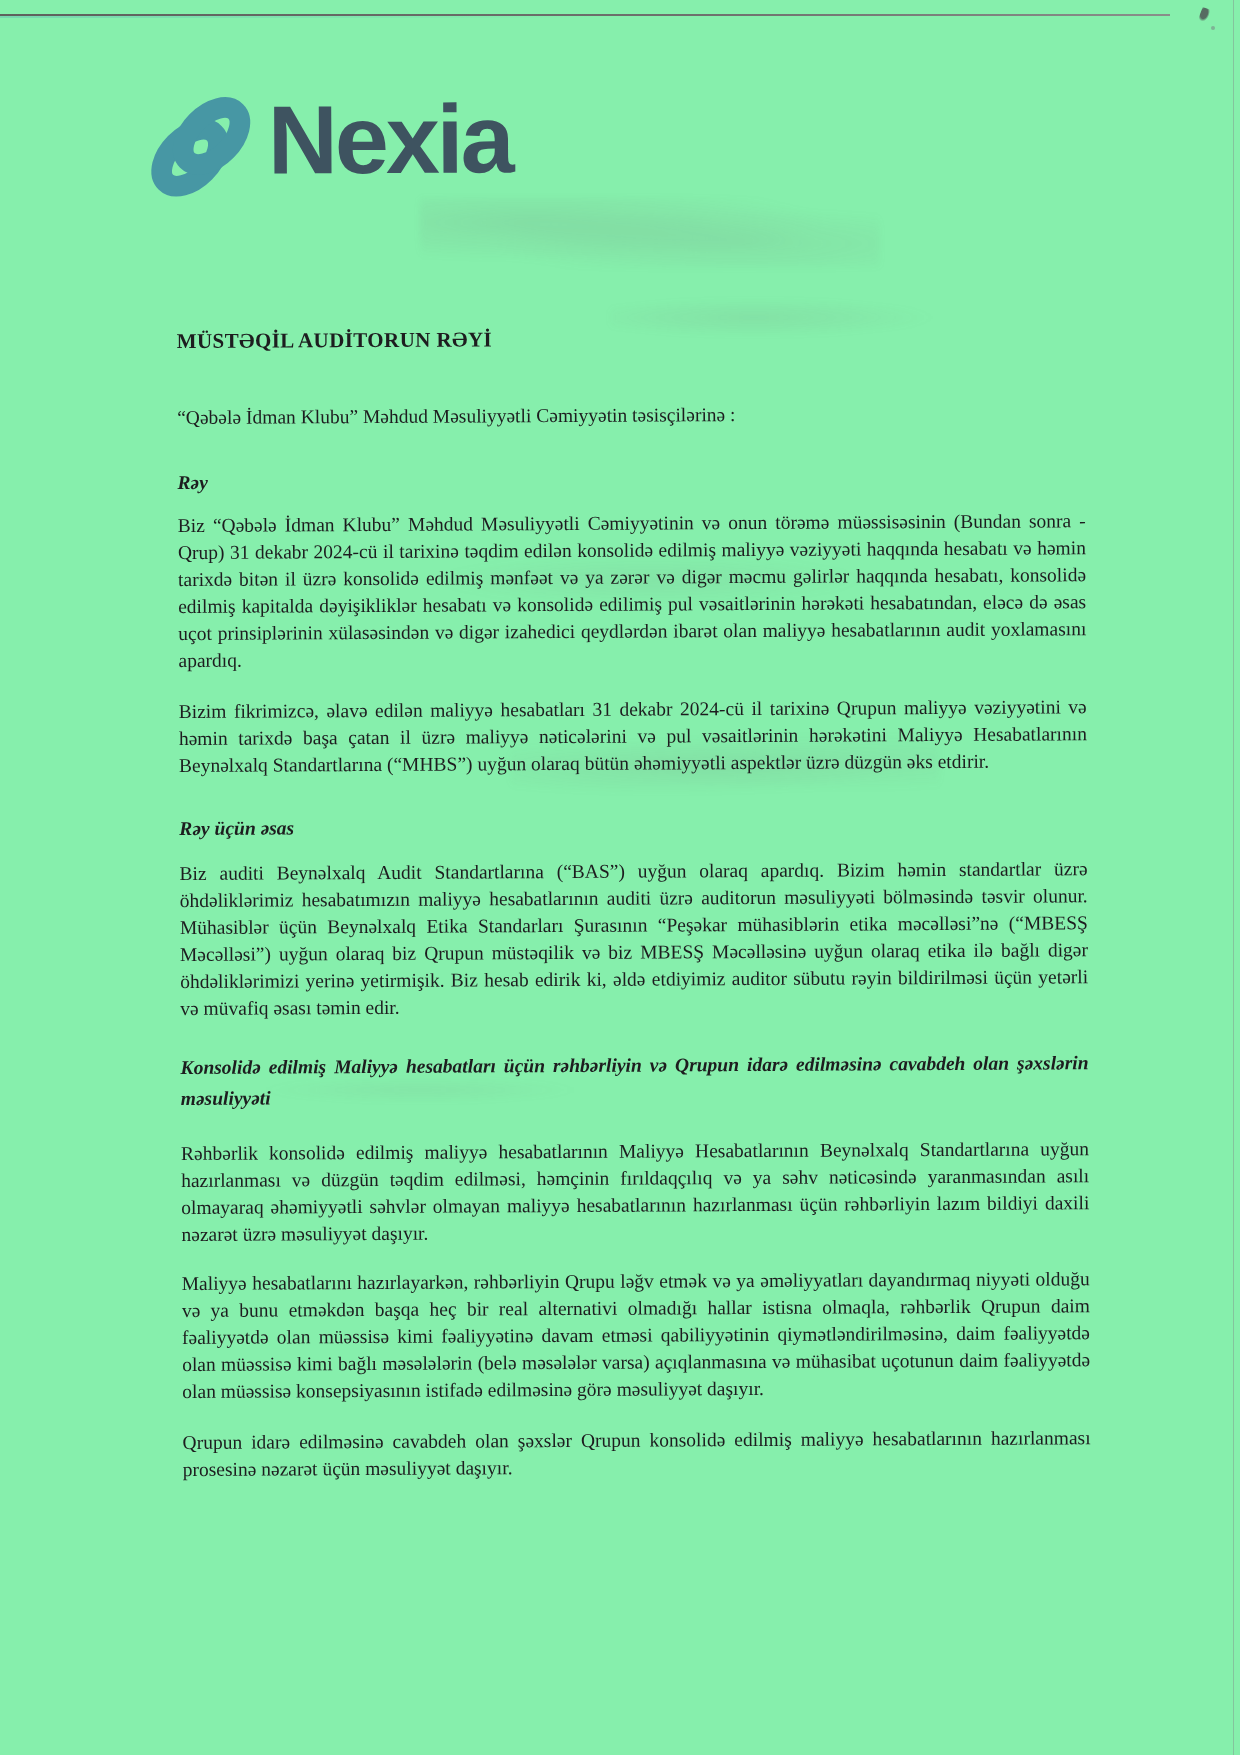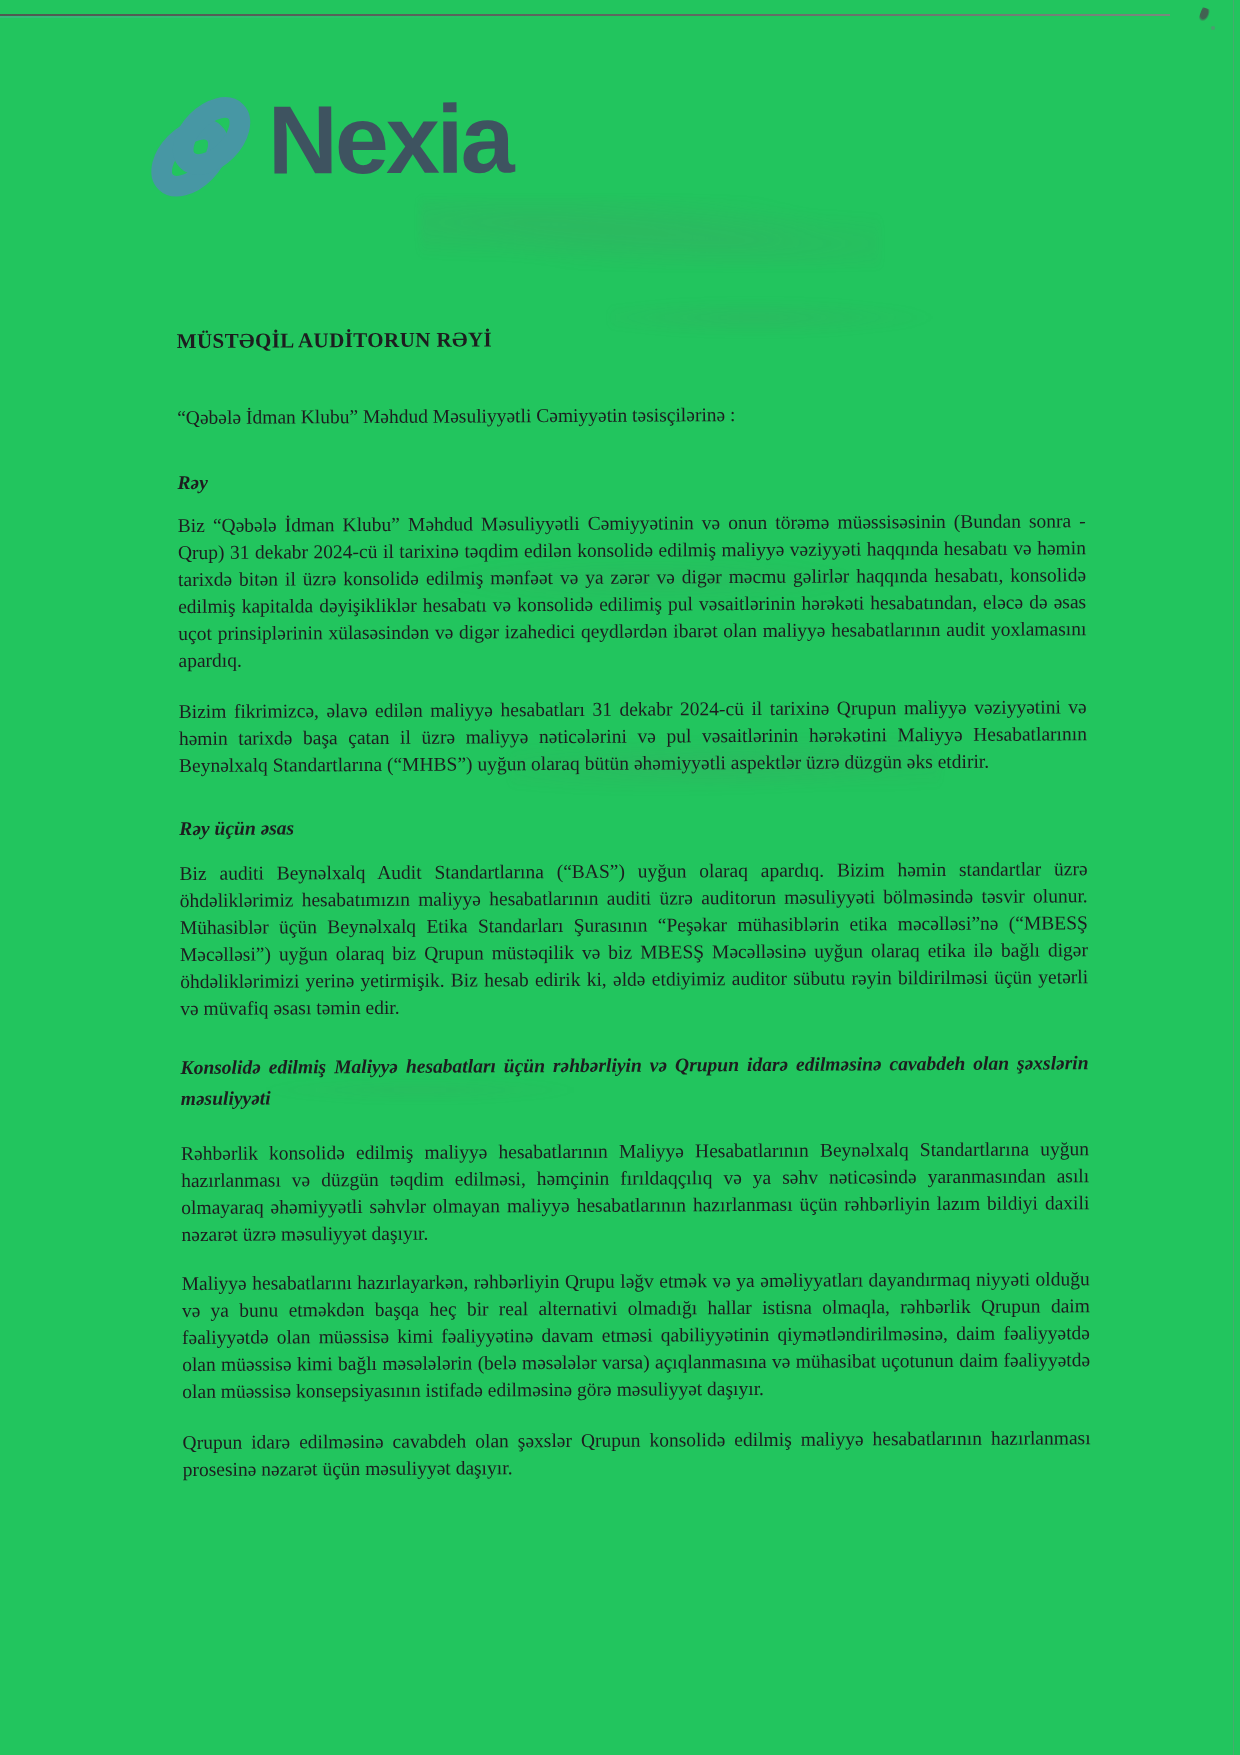--- a/index.html
+++ b/index.html
@@ -1,20 +1,20 @@
 <!DOCTYPE html>
 <html><head>
 <meta charset="utf-8">
 <style>
   html,body{margin:0;padding:0;background:#e8e8e8;}
   .page{
     position:relative;
     width:1240px;height:1755px;
     margin:0 auto;
-    background:#22c55e;
+    background:#86efac;
     overflow:hidden;
     font-family:"Liberation Serif","DejaVu Serif",serif;
     color:#1d1d1f;
   }
   
   .scan-topline{
     position:absolute;left:0;top:14px;width:1170px;height:2px;
     background:linear-gradient(90deg,#57484f 0%,#6a5a62 60%,#8a7d84 100%);
     opacity:.85;
   }

